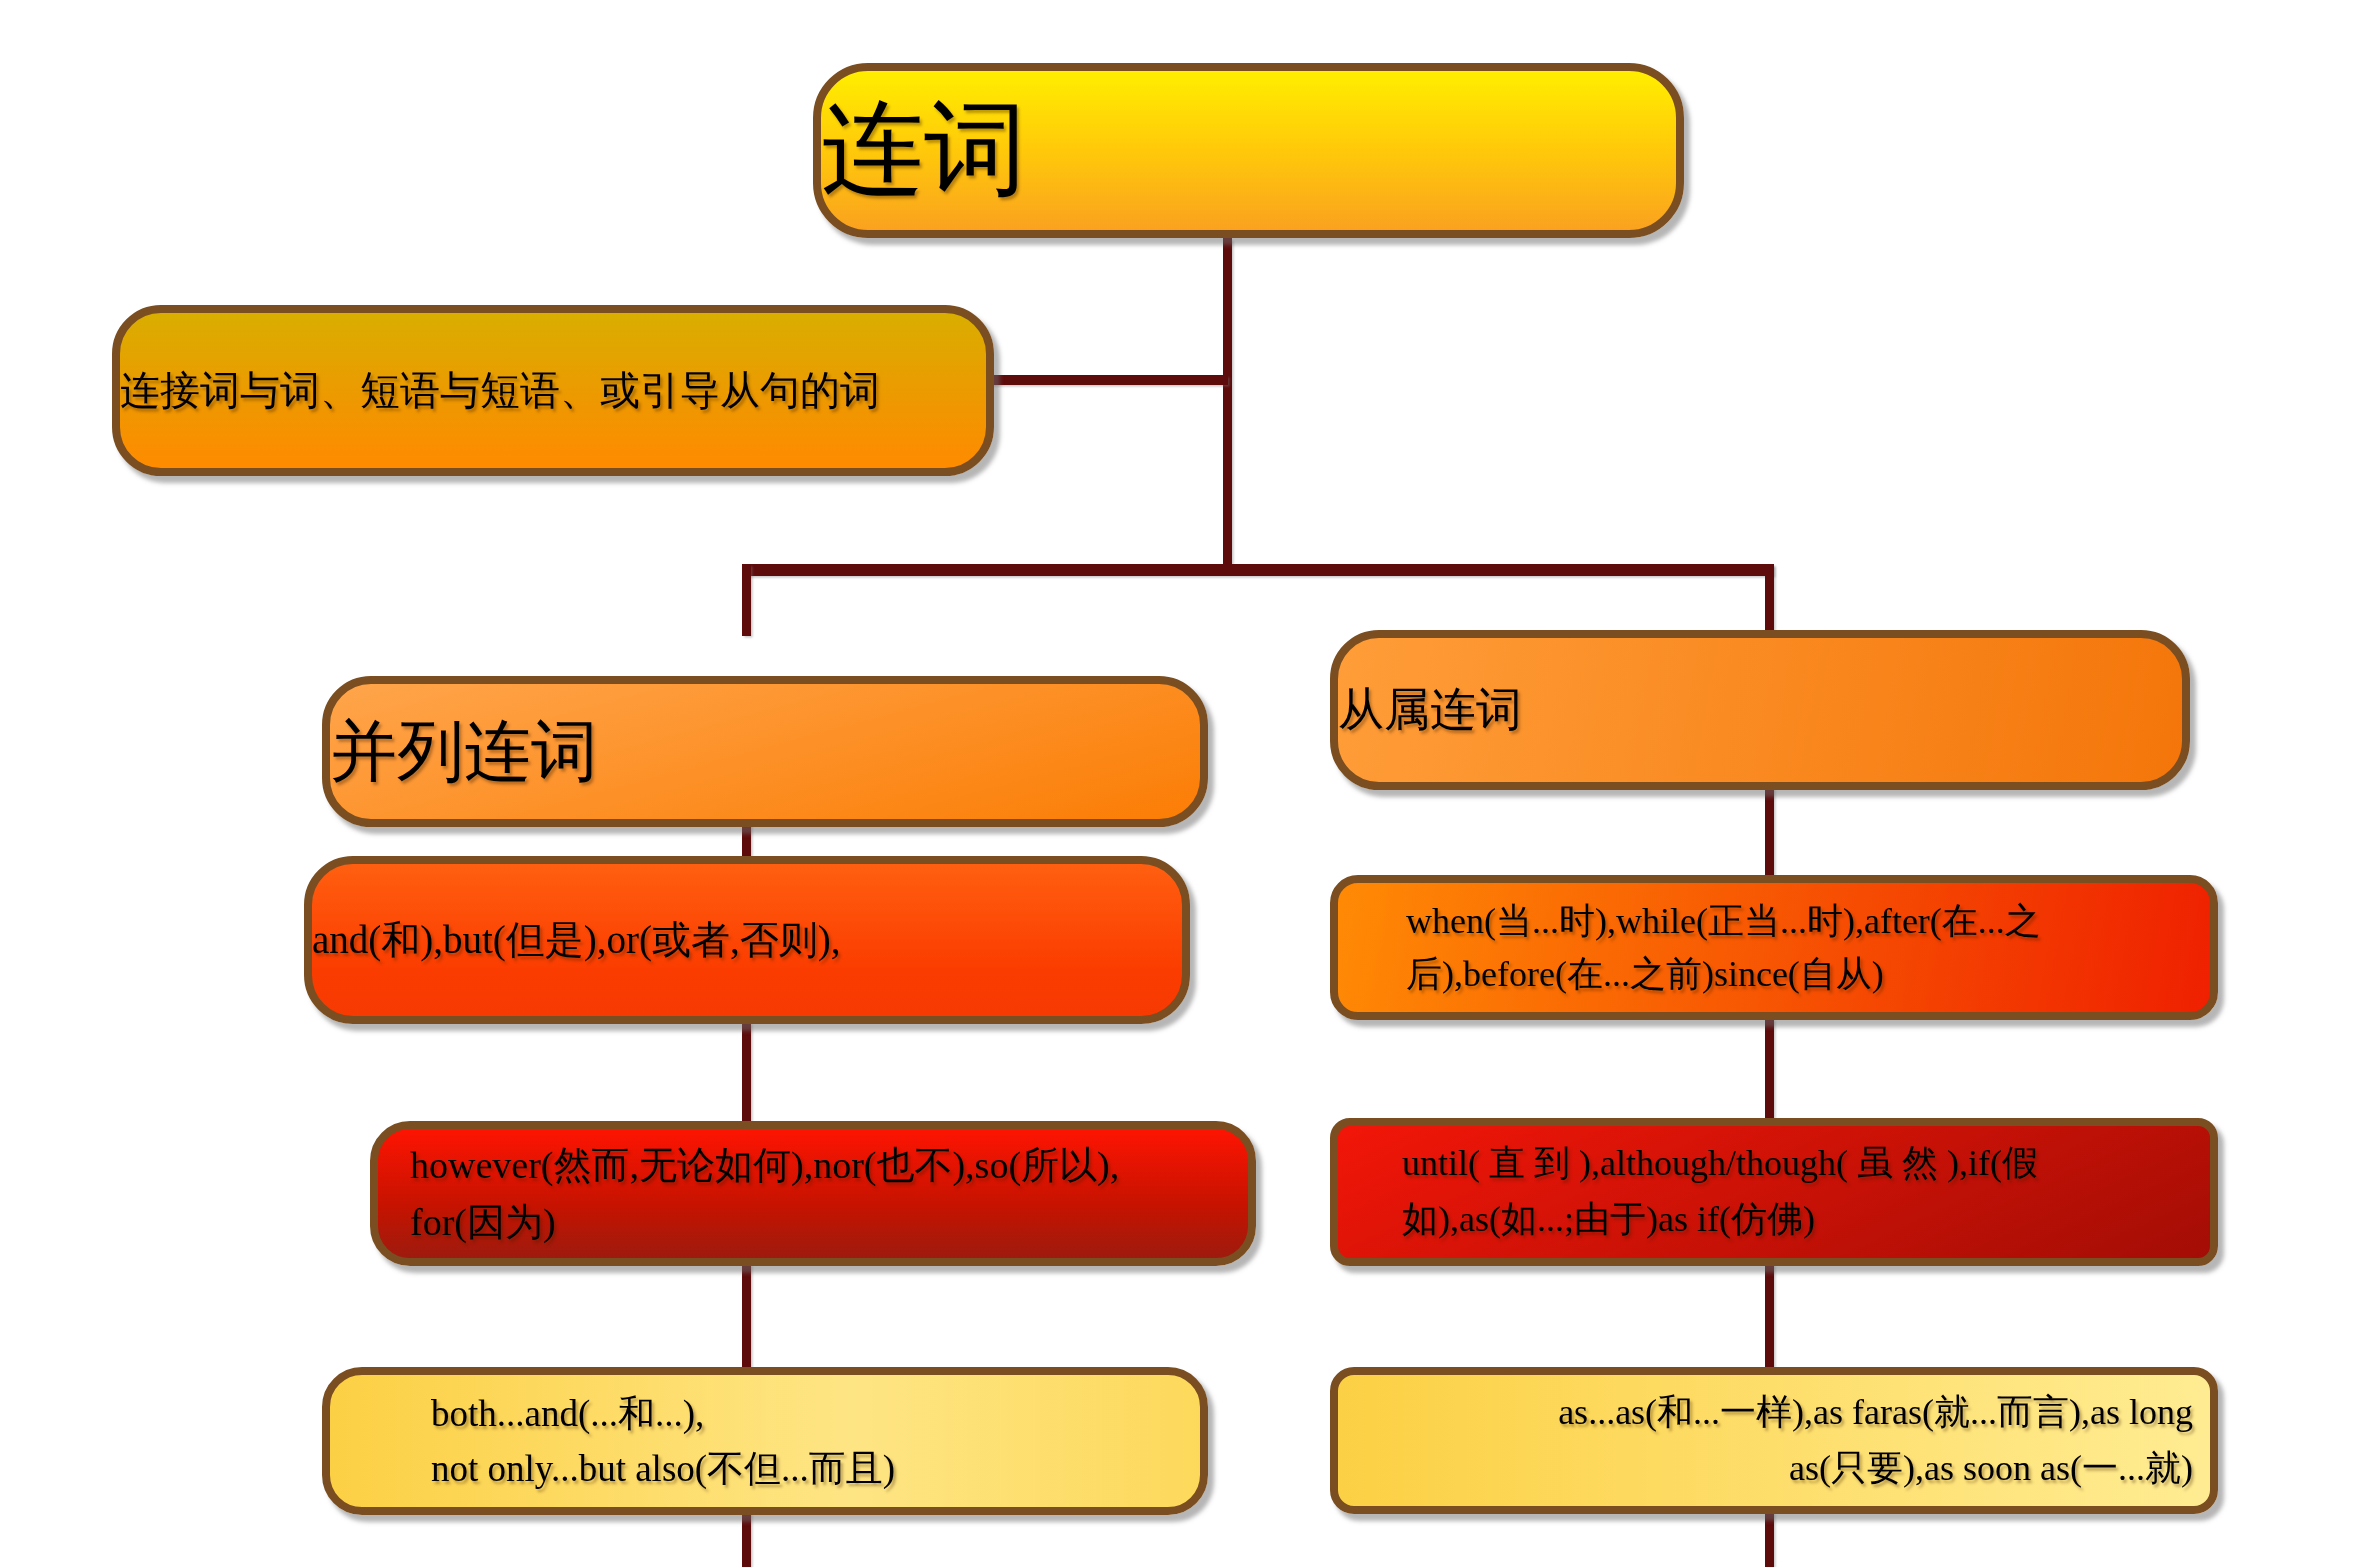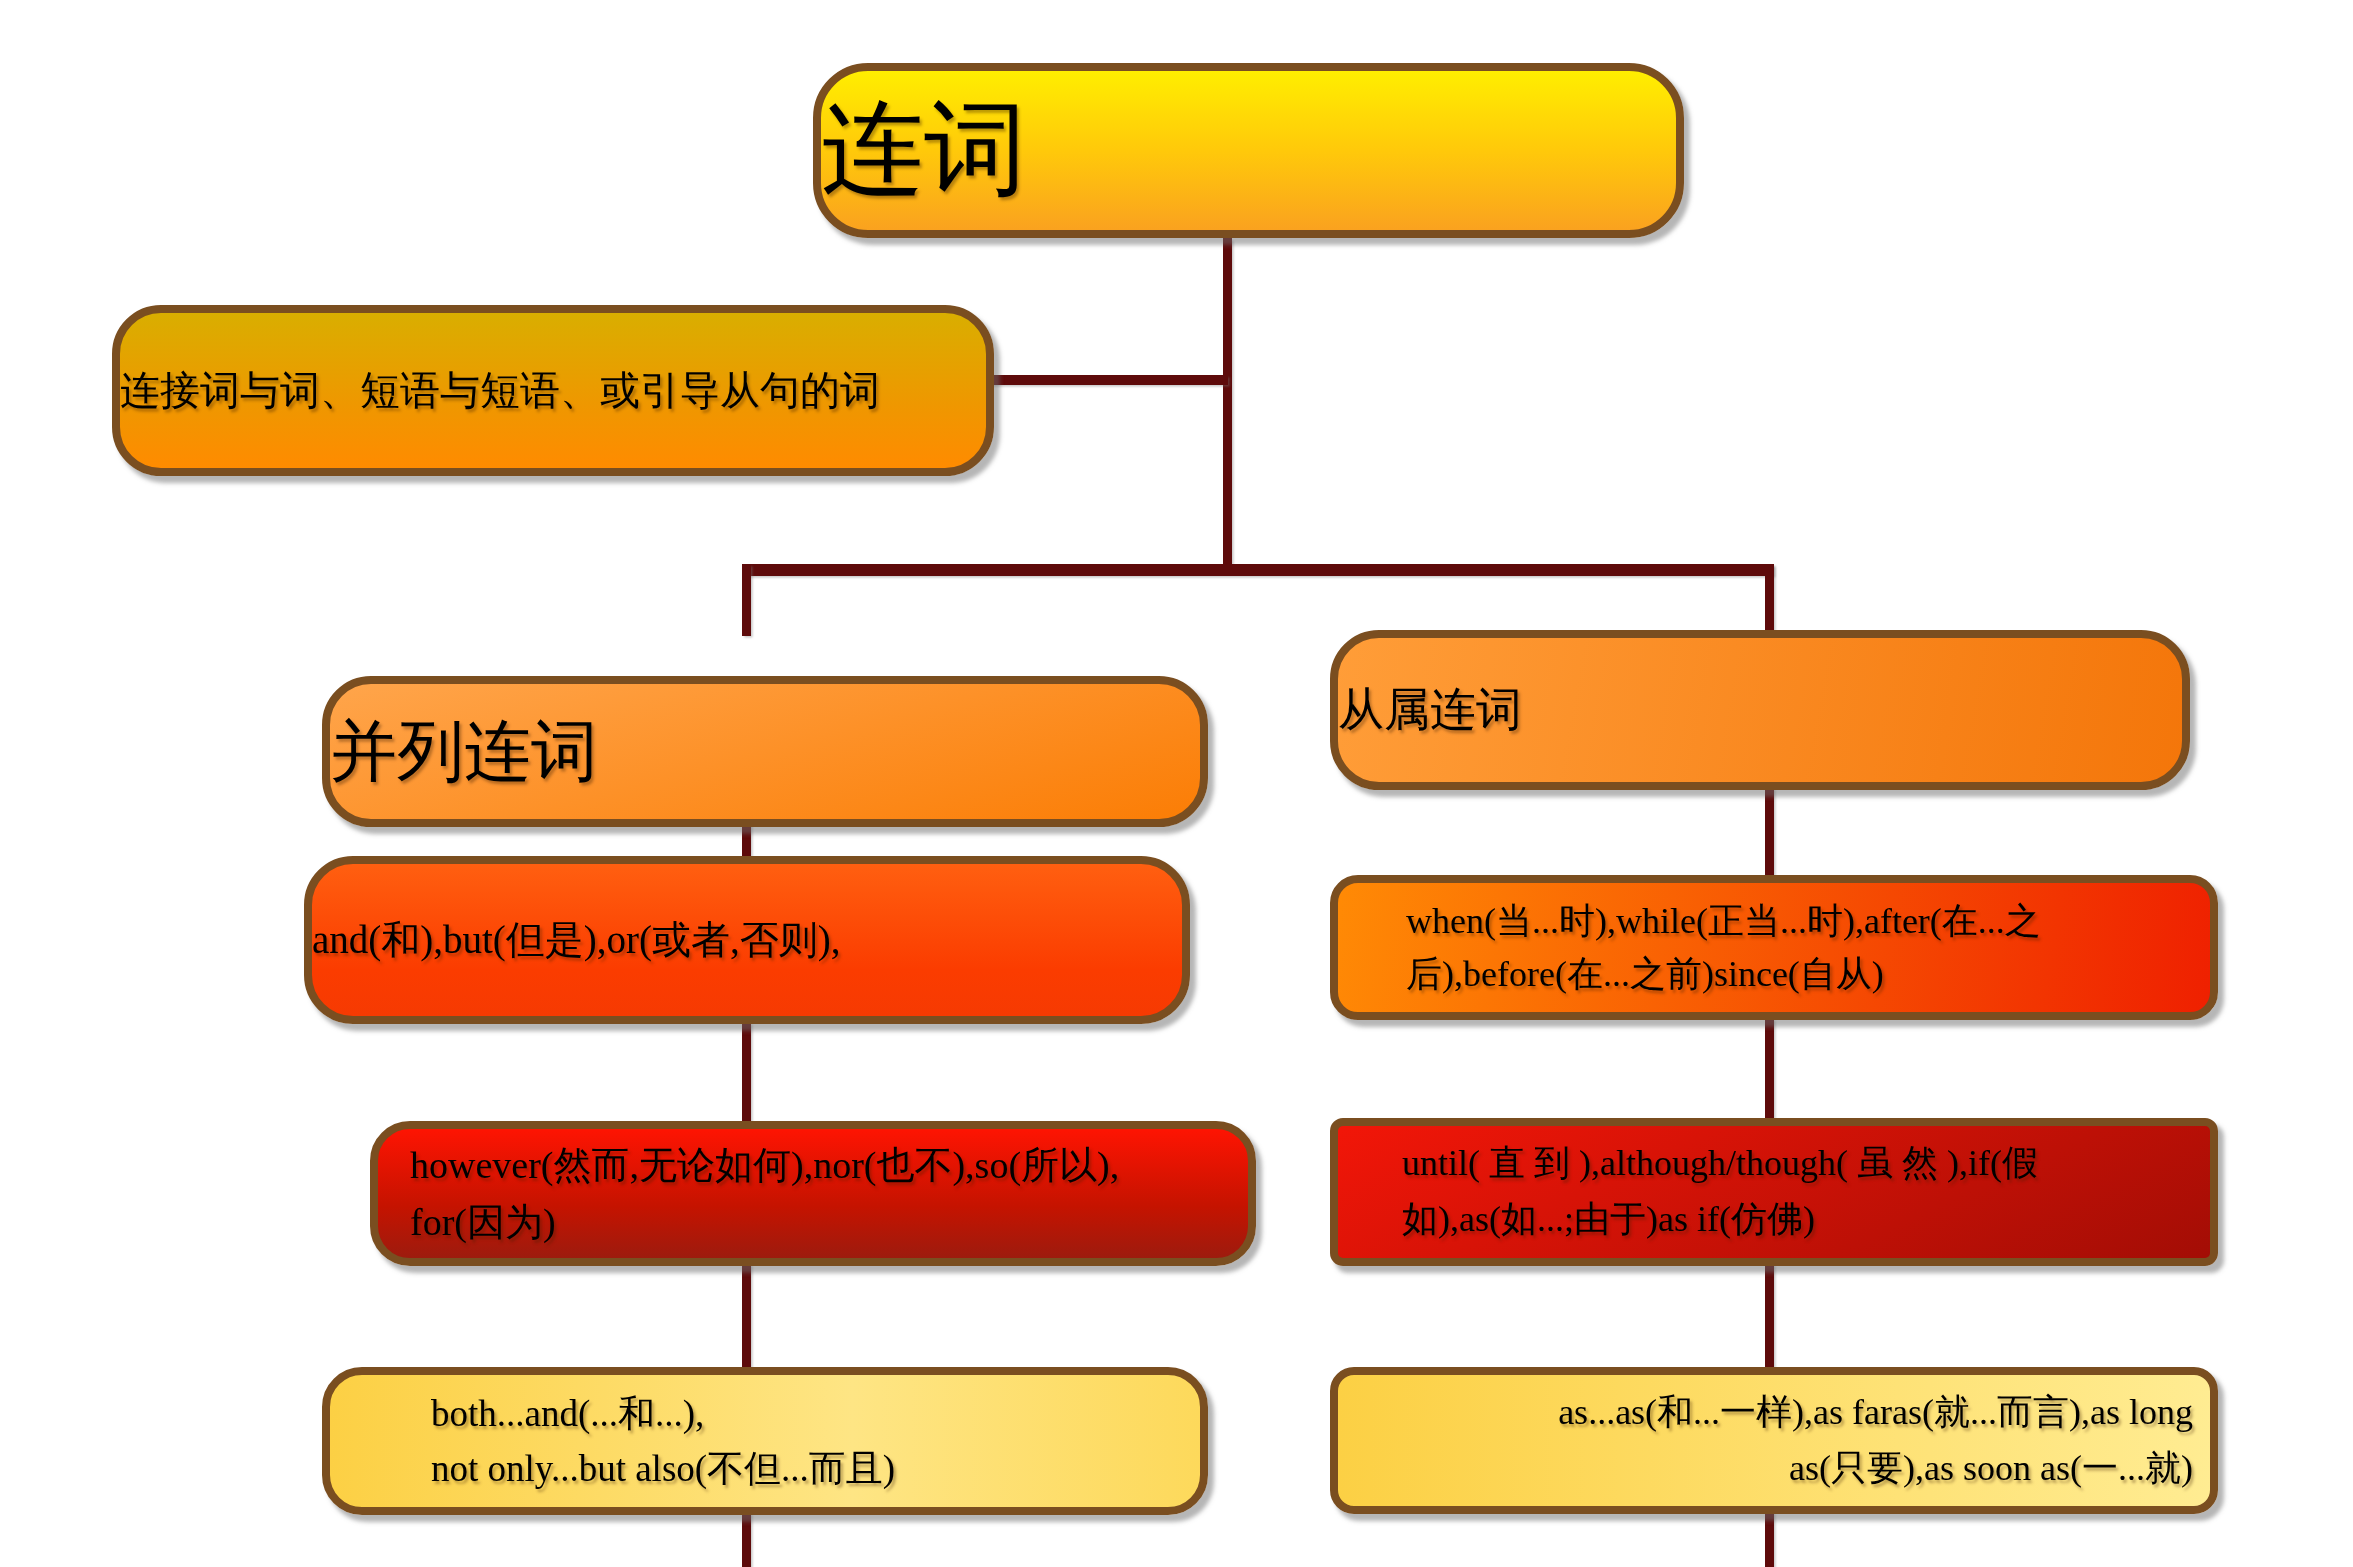--- a/index.html
+++ b/index.html
@@ -76,21 +76,21 @@
     font-size: 36px; padding-left: 68px; line-height: 1.45;
   }
   #n-l3 {
     left: 322px; top: 1121px; width: 886px; height: 145px;
     border-radius: 40px;
     background: linear-gradient(180deg, #fe1402 0%, #c51300 60%, #9d1b0e 100%);
     font-size: 38px; padding-left: 32px; padding-right: 17px; line-height: 1.5; margin-left: 48px;
   }
   #n-l4 {
     left: 1330px; top: 1118px; width: 888px; height: 148px;
-    border-radius: 13px;
+    border-radius: 20px;
     background: linear-gradient(155deg, #f21608 0%, #a30d05 100%);
     font-size: 36px; padding-left: 64px; padding-right: 17px; line-height: 1.55;
   }
   #n-l5 {
     left: 322px; top: 1367px; width: 886px; height: 148px;
     border-radius: 40px;
     background: linear-gradient(90deg, #fcd044 0%, #fee584 60%, #fdd95b 100%);
     font-size: 37px; padding-left: 101px; padding-right: 34px; line-height: 1.5;
   }
   #n-l6 {

